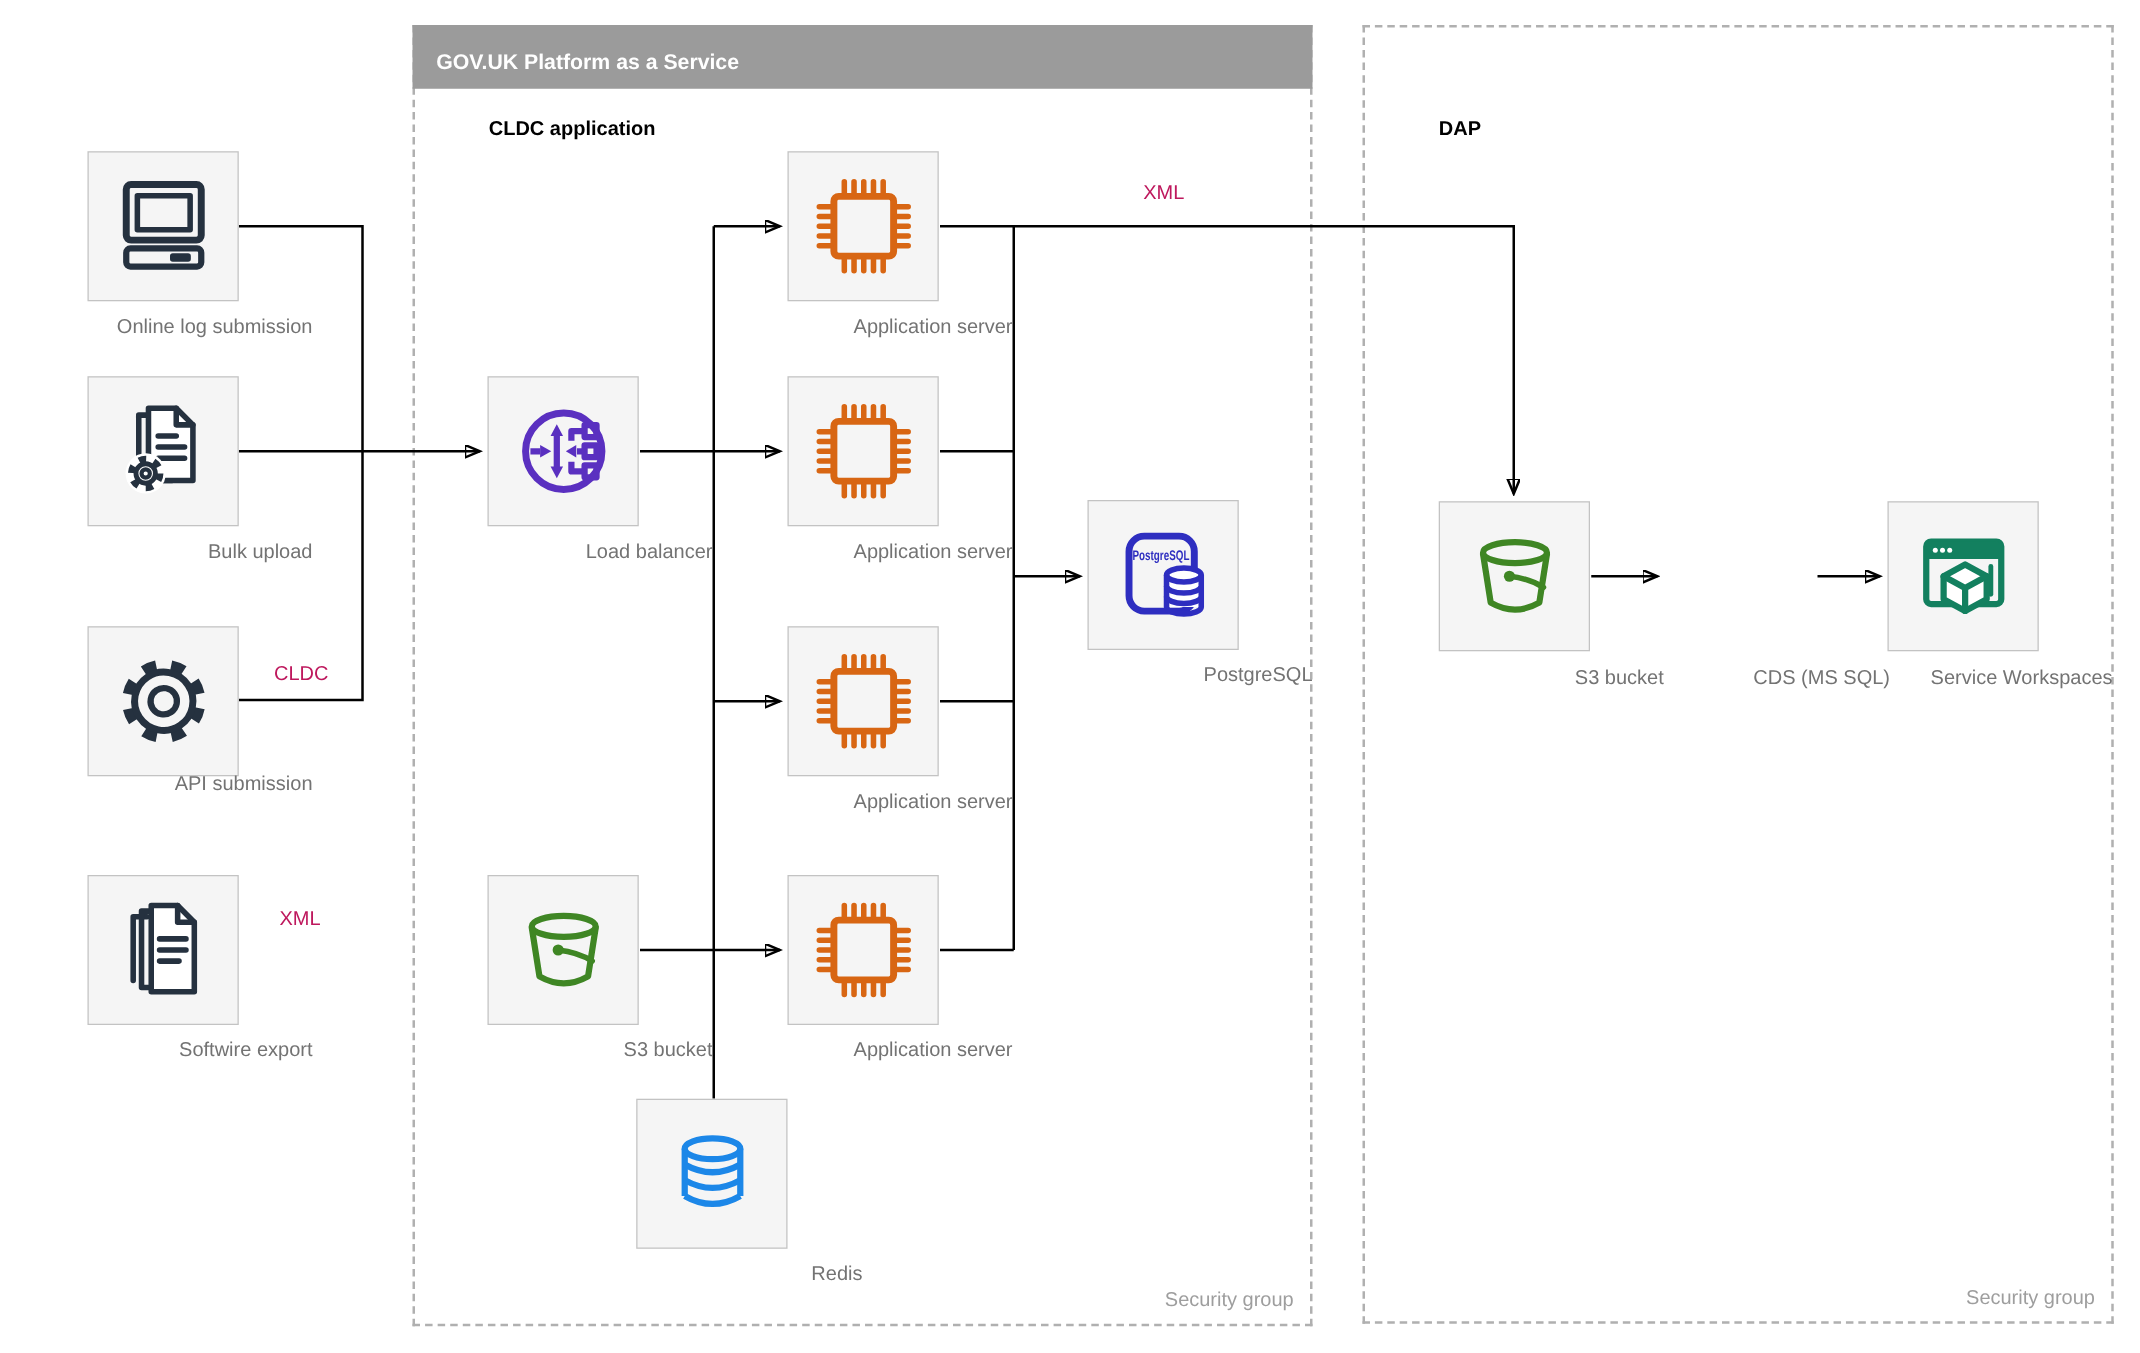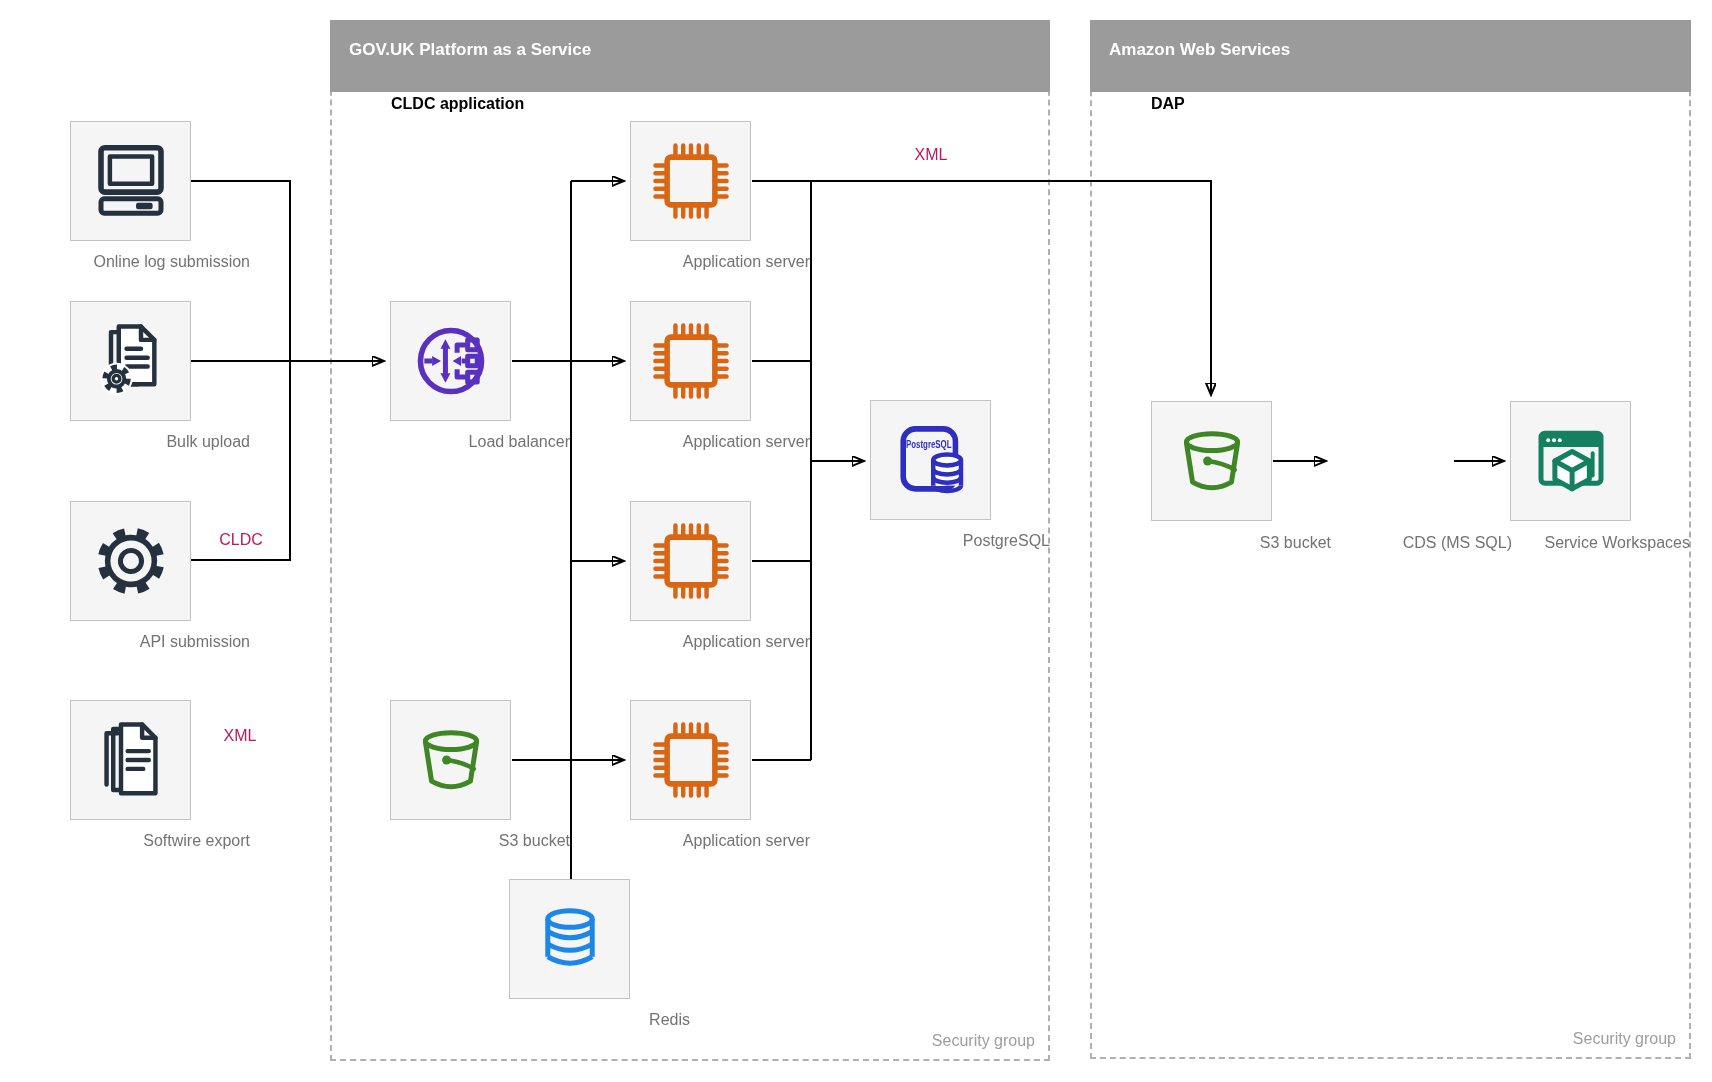--- a/index.html
+++ b/index.html
@@ -3,21 +3,21 @@
 <meta charset="utf-8">
 <style>
   html,body{margin:0;padding:0;background:#ffffff;}
   #canvas{
     position:relative;width:1712px;height:1082px;background:#ffffff;overflow:hidden;
     font-family:"Liberation Sans", sans-serif;
   }
   
   .container{position:absolute;border:2px dashed #b0b0b0;box-sizing:border-box;background:transparent;}
   .container-header{
-    position:absolute;top:-2px;left:-2px;right:-2px;height:72px;background:#9b9b9b;
+    position:absolute;top:-2px;left:-2px;right:-2px;height:51px;background:#9b9b9b;
     color:#ffffff;font-weight:bold;font-size:17px;line-height:60px;padding-left:19px;
   }
   .container-sublabel{position:absolute;top:73px;left:19px;font-weight:bold;font-size:16px;color:#000000;margin-left:40px;}
   .container-footer{position:absolute;bottom:9px;right:13px;font-size:16px;color:#9e9e9e;}
   
   #connectors{position:absolute;left:0;top:0;z-index:2;pointer-events:none;}
   #connectors path,#connectors line{stroke:#000000;stroke-width:2;fill:none;}
   
   .node{
     position:absolute;width:121px;height:120px;background:#f5f5f5;border:1px solid #c3c3c3;
@@ -38,23 +38,20 @@
 
   <div class="container" style="left:330px;top:20px;width:720px;height:1041px">
     <div class="container-header">
       <span>GOV.UK Platform as a Service</span>
     </div>
     <div class="container-sublabel">CLDC application</div>
     <div class="container-footer">Security group</div>
   </div>
 
   <div class="container" style="left:1090px;top:20px;width:601px;height:1039px">
-    <div class="container-header">
-      <span>Amazon Web Services</span>
-    </div>
     <div class="container-sublabel">DAP</div>
     <div class="container-footer">Security group</div>
   </div>
 
   <svg id="connectors" width="1712" height="1082" viewBox="0 0 1712 1082">
     <defs>
       <marker id="arrow" markerUnits="userSpaceOnUse" markerWidth="14" markerHeight="12" refX="12" refY="5" orient="auto">
         <path d="M0,0 L12,5 L0,10 Z" fill="#000000" stroke="none"></path>
       </marker>
     </defs>
@@ -116,21 +113,21 @@
 
   <div class="node" style="left:70px;top:501px">
     <svg width="80" height="80" viewBox="0 0 72 72">
       <g fill="none" stroke="#25313f" transform="rotate(11 36 36)">
         <circle cx="36" cy="36" r="25.5" stroke-width="9" stroke-dasharray="9.5 10.55"></circle>
         <circle cx="36" cy="36" r="21" stroke-width="5"></circle>
         <circle cx="36" cy="36" r="9.5" stroke-width="4.5"></circle>
       </g>
     </svg>
   </div>
-  <div class="node-label" style="left:10px;top:633px">API submission</div>
+  <div class="node-label" style="left:10px;top:619px">API submission</div>
 
   <div class="node" style="left:70px;top:700px">
     <svg width="80" height="80" viewBox="0 0 72 72">
       <g fill="none" stroke="#25313f" stroke-width="4" stroke-linejoin="round" stroke-linecap="round">
         <path d="M14,12 H24 M14,12 V58"></path>
         <path d="M20,8 H31 M20,8 V63 H34"></path>
         <path d="M27,4 H46 L58,16 V66 H27 Z" fill="#ffffff"></path>
         <path d="M46,4 V16 H58"></path>
         <path d="M33,28 H52 M33,36 H52 M33,44 H47"></path>
       </g>

